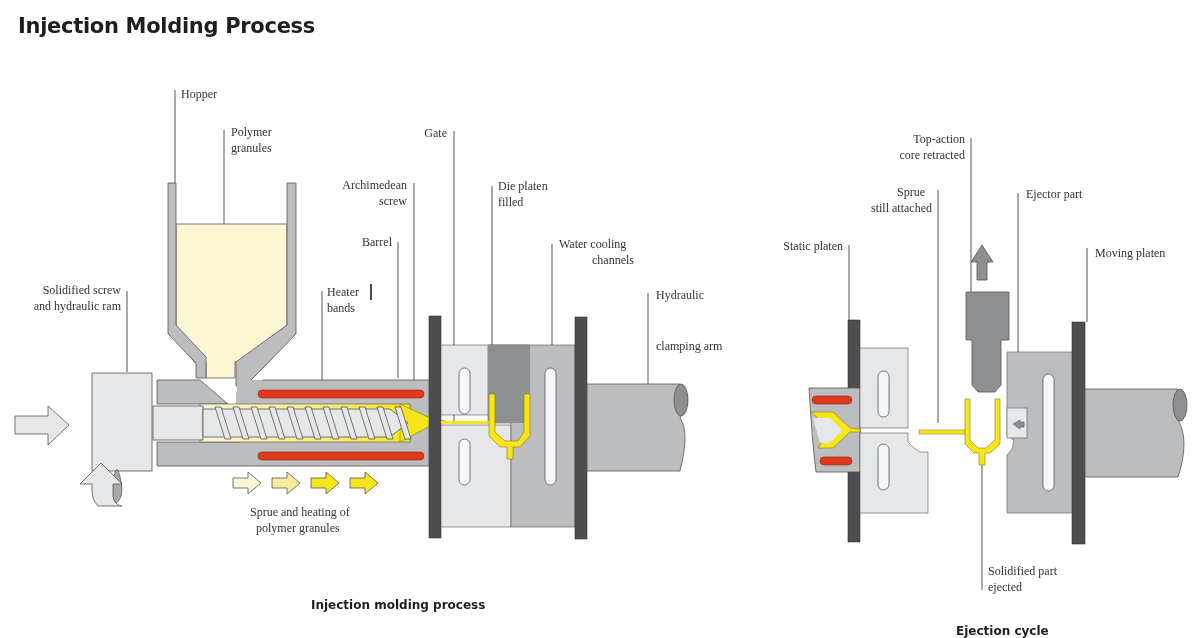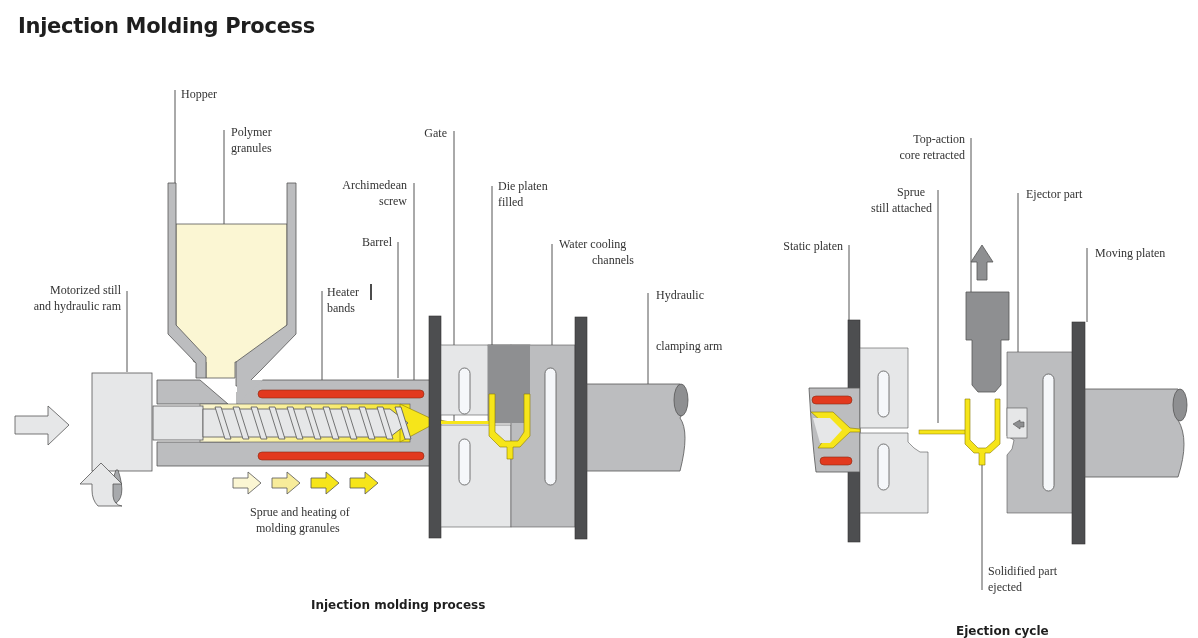--- a/index.html
+++ b/index.html
@@ -159,24 +159,24 @@
 <div class="lbl r" style="right:791px;top:193px;">screw</div>
 <div class="lbl" style="left:498px;top:178px;">Die platen</div>
 <div class="lbl" style="left:498px;top:194px;">filled</div>
 <div class="lbl r" style="right:806px;top:234px;">Barrel</div>
 <div class="lbl" style="left:559px;top:236px;">Water cooling</div>
 <div class="lbl" style="left:592px;top:252px;">channels</div>
 <div class="lbl" style="left:327px;top:284px;">Heater</div>
 <div class="lbl" style="left:327px;top:300px;">bands</div>
 <div class="lbl" style="left:656px;top:287px;">Hydraulic</div>
 <div class="lbl" style="left:656px;top:303px;margin-top:35px;">clamping arm</div>
-<div class="lbl r" style="right:1077px;top:282px;">Motorized still</div>
+<div class="lbl r" style="right:1077px;top:282px;">Solidified screw</div>
 <div class="lbl r" style="right:1077px;top:298px;">and hydraulic ram</div>
 <div class="lbl" style="left:250px;top:504px;">Sprue and heating of</div>
-<div class="lbl" style="left:256px;top:520px;">molding granules</div>
+<div class="lbl" style="left:256px;top:520px;">polymer granules</div>
 <div class="caption" style="left:311px;top:598px;">Injection molding process</div>
 
 <div class="lbl r" style="right:233px;top:131px;">Top-action</div>
 <div class="lbl r" style="right:233px;top:147px;">core retracted</div>
 <div class="lbl r" style="right:273px;top:184px;">Sprue</div>
 <div class="lbl r" style="right:266px;top:200px;">still attached</div>
 <div class="lbl" style="left:1026px;top:186px;">Ejector part</div>
 <div class="lbl r" style="right:355px;top:238px;">Static platen</div>
 <div class="lbl" style="left:1095px;top:245px;">Moving platen</div>
 <div class="lbl" style="left:988px;top:563px;">Solidified part</div>

